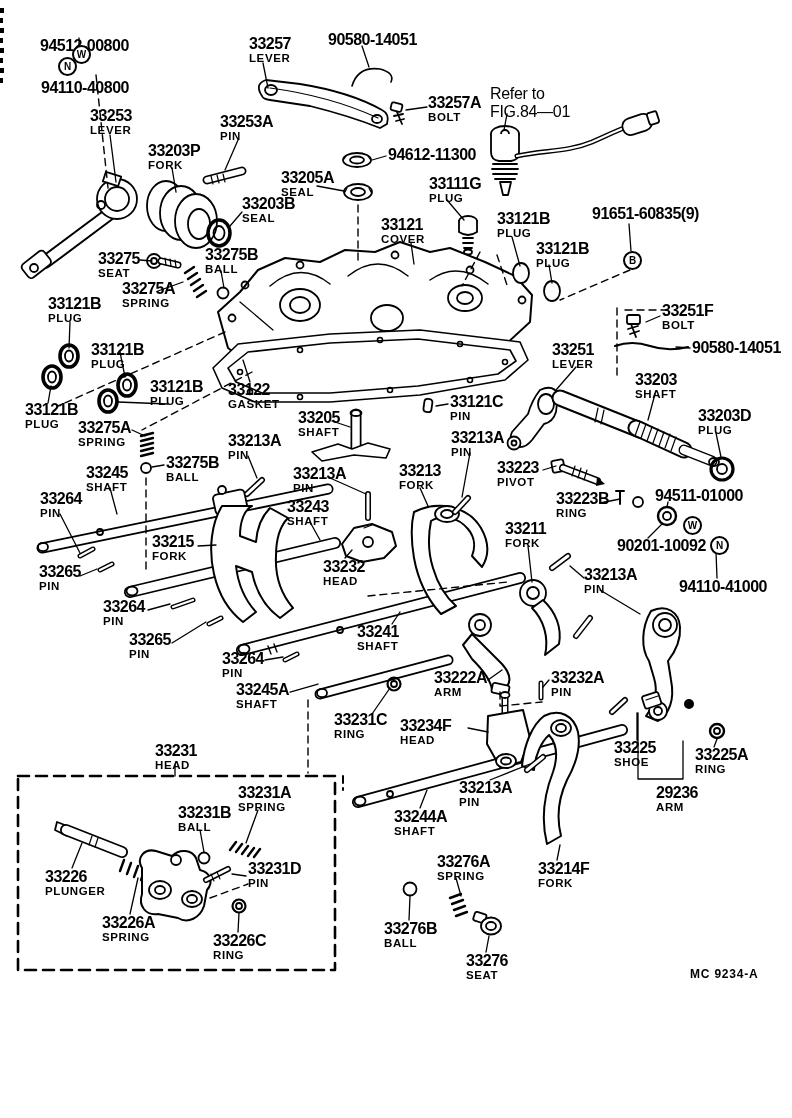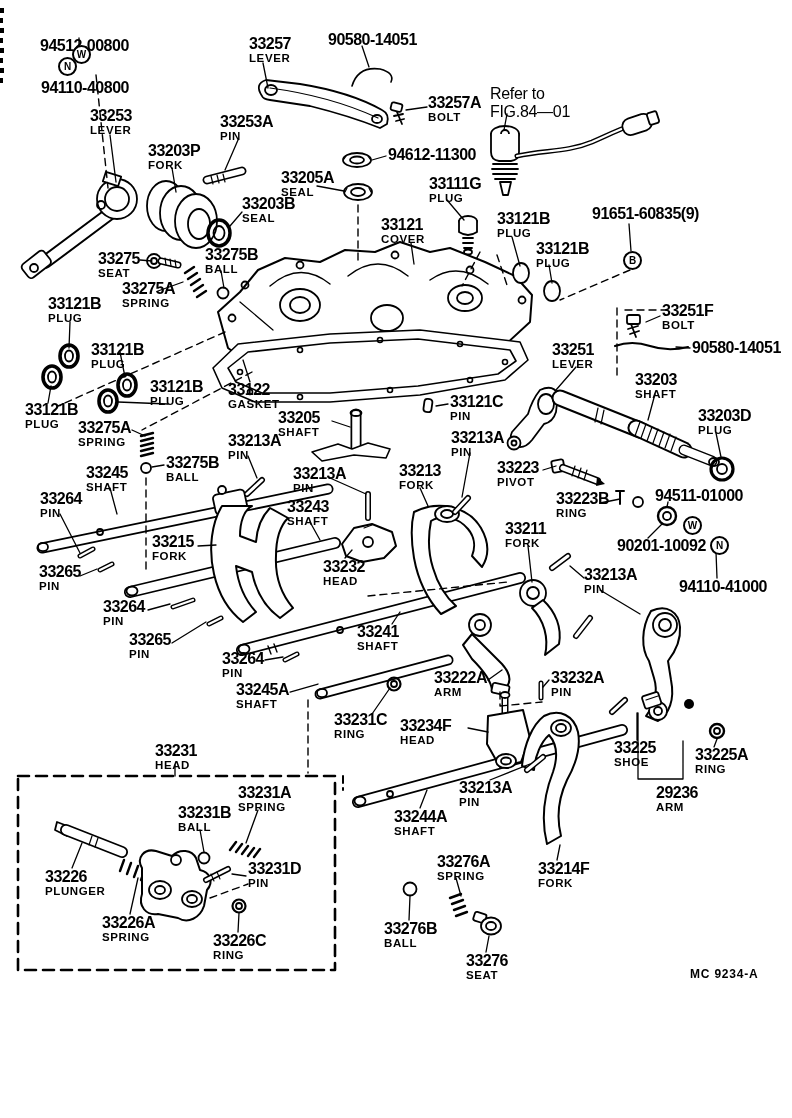--- a/index.html
+++ b/index.html
@@ -516,21 +516,21 @@
   <div class="lbl" style="left: 25px; top: 402px;">
     <span class="num">33121B</span>
     <span class="desc">PLUG</span>
   </div>
 
   <div class="lbl" style="left: 228px; top: 382px;">
     <span class="num">33122</span>
     <span class="desc">GASKET</span>
   </div>
 
-  <div class="lbl" style="left: 278px; top: 410px;">
+  <div class="lbl" style="left: 298px; top: 410px;">
     <span class="num">33205</span>
     <span class="desc">SHAFT</span>
   </div>
 
   <div class="lbl" style="left: 450px; top: 394px;">
     <span class="num">33121C</span>
     <span class="desc">PIN</span>
   </div>
 
   <div class="lbl" style="left: 552px; top: 342px;">

